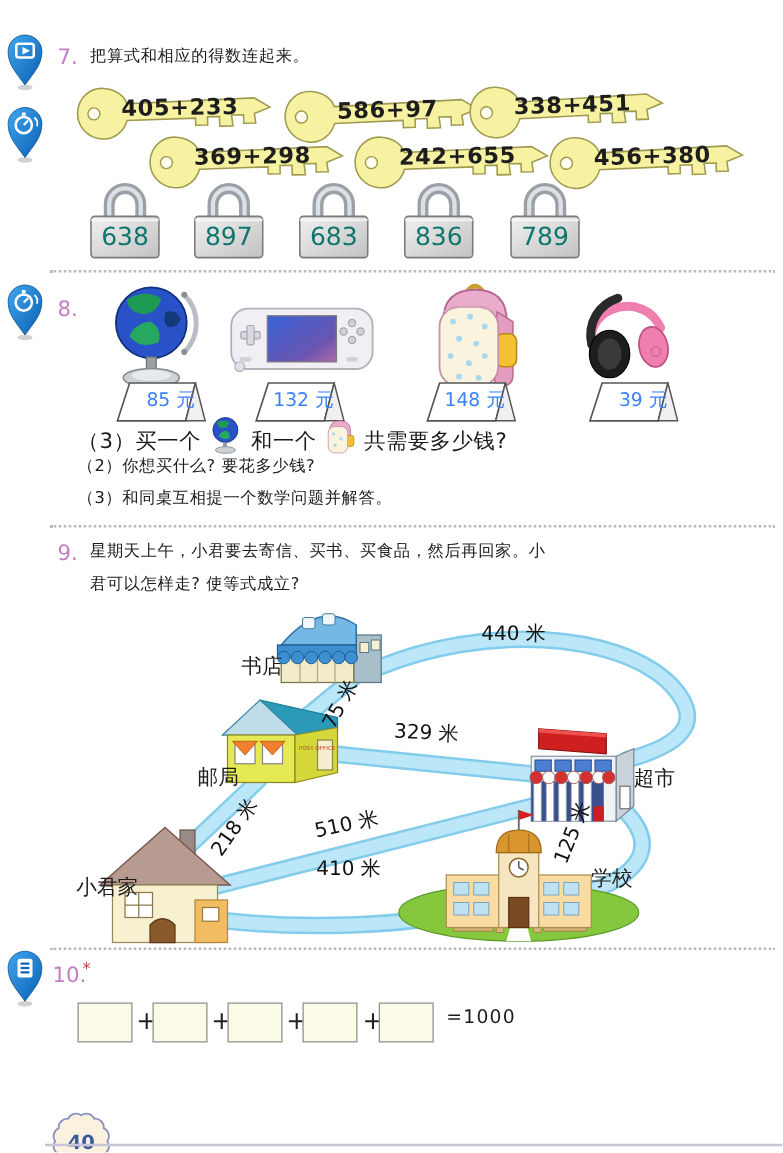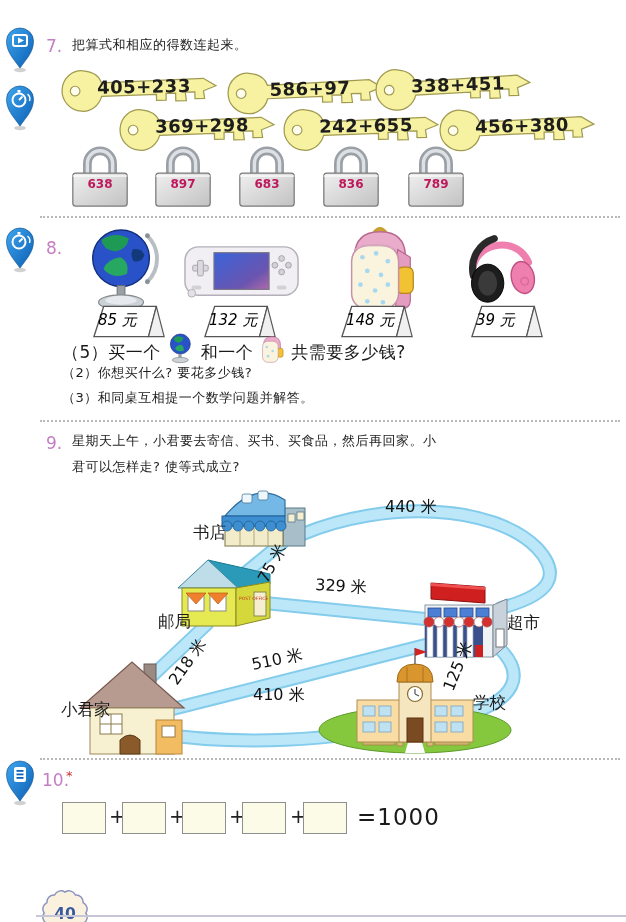--- a/index.html
+++ b/index.html
@@ -8,27 +8,27 @@
   .abs{position:absolute;}
   .qnum{font-size:17px;color:#c47fc4;font-weight:400;}
   .qtext{font-size:13px;color:#1c1c1c;letter-spacing:.5px;}
   .sep{border-top:2px dotted #b9b9b9;height:0;}
   .keywrap{width:164px;height:50px;}
   .keywrap svg{position:absolute;left:0;top:0;}
   .keylabel{position:absolute;left:30px;top:9px;width:112px;height:28px;line-height:28px;
             text-align:center;font-size:18px;font-weight:700;color:#1d1d1d;letter-spacing:.5px;}
   .lockwrap{width:66px;height:64px;}
   .locknum{position:absolute;left:6px;top:32px;width:54px;text-align:center;
-           font-size:12px;font-weight:700;color:#be185d;}
+           font-size:20px;font-weight:400;color:#0f766e;}
   .tagwrap{width:78px;height:36px;}
-  .taglabel{position:absolute;left:6px;top:7px;width:58px;text-align:left;font-size:15px;color:#000000;font-style:italic;}
+  .taglabel{position:absolute;left:6px;top:7px;width:58px;text-align:right;font-size:15px;color:#3b82f6;}
   .subline{font-size:17px;letter-spacing:.5px;display:flex;align-items:flex-end;gap:6px;}
   .boxrow-box{width:42px;height:30px;background:#fcfbe8;border:1.2px solid #8f8f8f;}
   .plus{font-size:20px;color:#222;}
-  .equals{font-size:23px;color:#1a1a1a;letter-spacing:1px;}
+  .equals{font-size:15px;color:#1a1a1a;letter-spacing:1px;}
   svg text{font-family:"DejaVu Sans","Liberation Sans",sans-serif;}
 </style>
 </head>
 <body>
 
 <div id="page">
 
   <svg class="abs" style="left:5px;top:27px" width="30" height="46" viewBox="0 0 30 46">
     <defs>
         <linearGradient id="pg1" x1="0" y1="0" x2="1" y2="1">
@@ -248,21 +248,21 @@
   </div>
   <div class="abs tagwrap" style="left:470px;top:304px">
     <svg width="78" height="36" viewBox="0 0 80 36">
       <polygon points="12,2 66,2 58,33 2,33" fill="#ffffff" stroke="#555" stroke-width="1.4"></polygon>
       <polygon points="66,2 74,33 58,33" fill="#f0f0f0" stroke="#555" stroke-width="1.2"></polygon>
     </svg>
     <span class="taglabel">39 元</span>
   </div>
 
   <div class="abs subline" style="left:62px;top:332px">
-    <span>（5）买一个</span>
+    <span>（3）买一个</span>
     <svg width="28" height="32" viewBox="0 0 42 46">
       <circle cx="20" cy="17" r="15" fill="#2a52c8" stroke="#12307e"></circle>
       <path d="M10 8 q 8 -5 15 0 q -2 6 -8 7 q -6 -1 -7 -7 Z" fill="#1f9a55"></path>
       <path d="M12 24 q 5 6 13 3 q 1 -7 -4 -9 q -7 1 -9 6 Z" fill="#26a860"></path>
       <rect x="17" y="32" width="5" height="6" fill="#9aa0a6"></rect>
       <ellipse cx="20" cy="41" rx="12" ry="4" fill="#ccd1d5" stroke="#84898e"></ellipse>
     </svg>
     <span>和一个</span>
     <svg width="26" height="30" viewBox="0 0 80 92">
       <path d="M14 34 Q 14 8 40 8 Q 66 8 66 34 L 66 52 L 14 52 Z" fill="#eaaccb" stroke="#b86890" stroke-width="2"></path>

